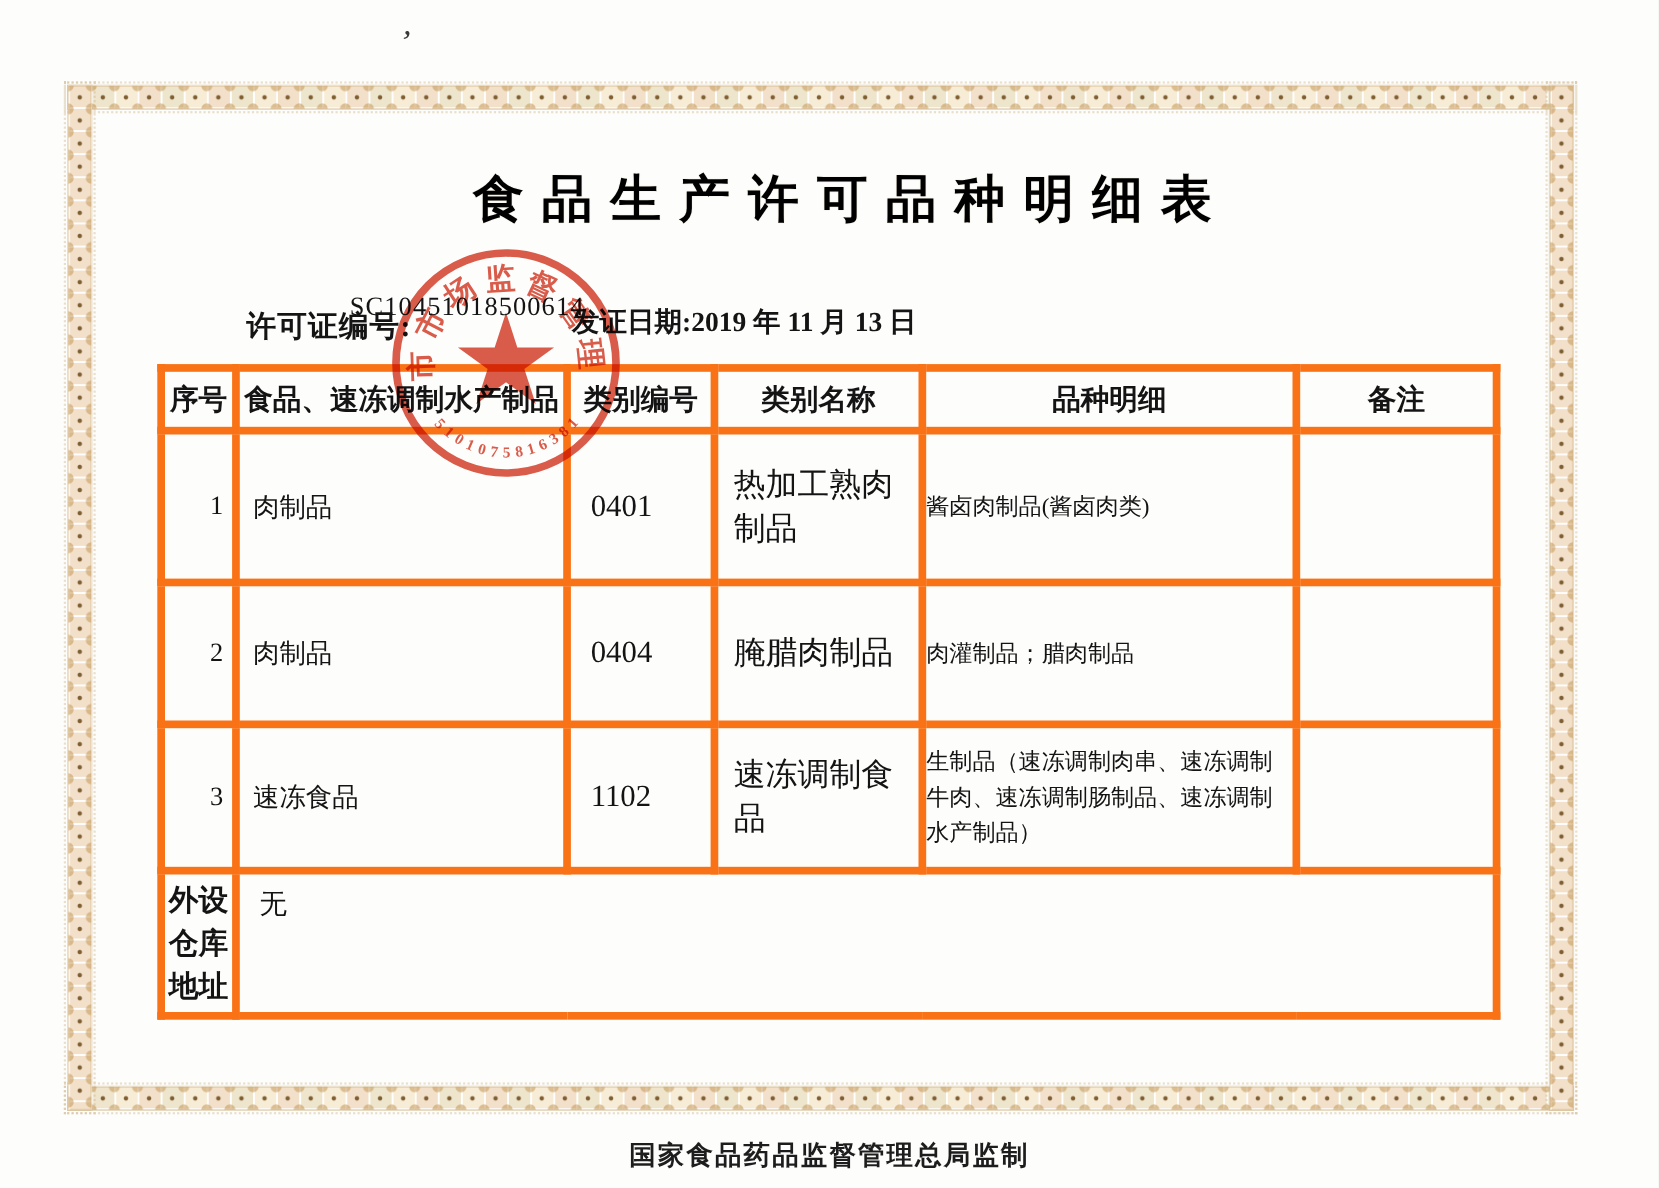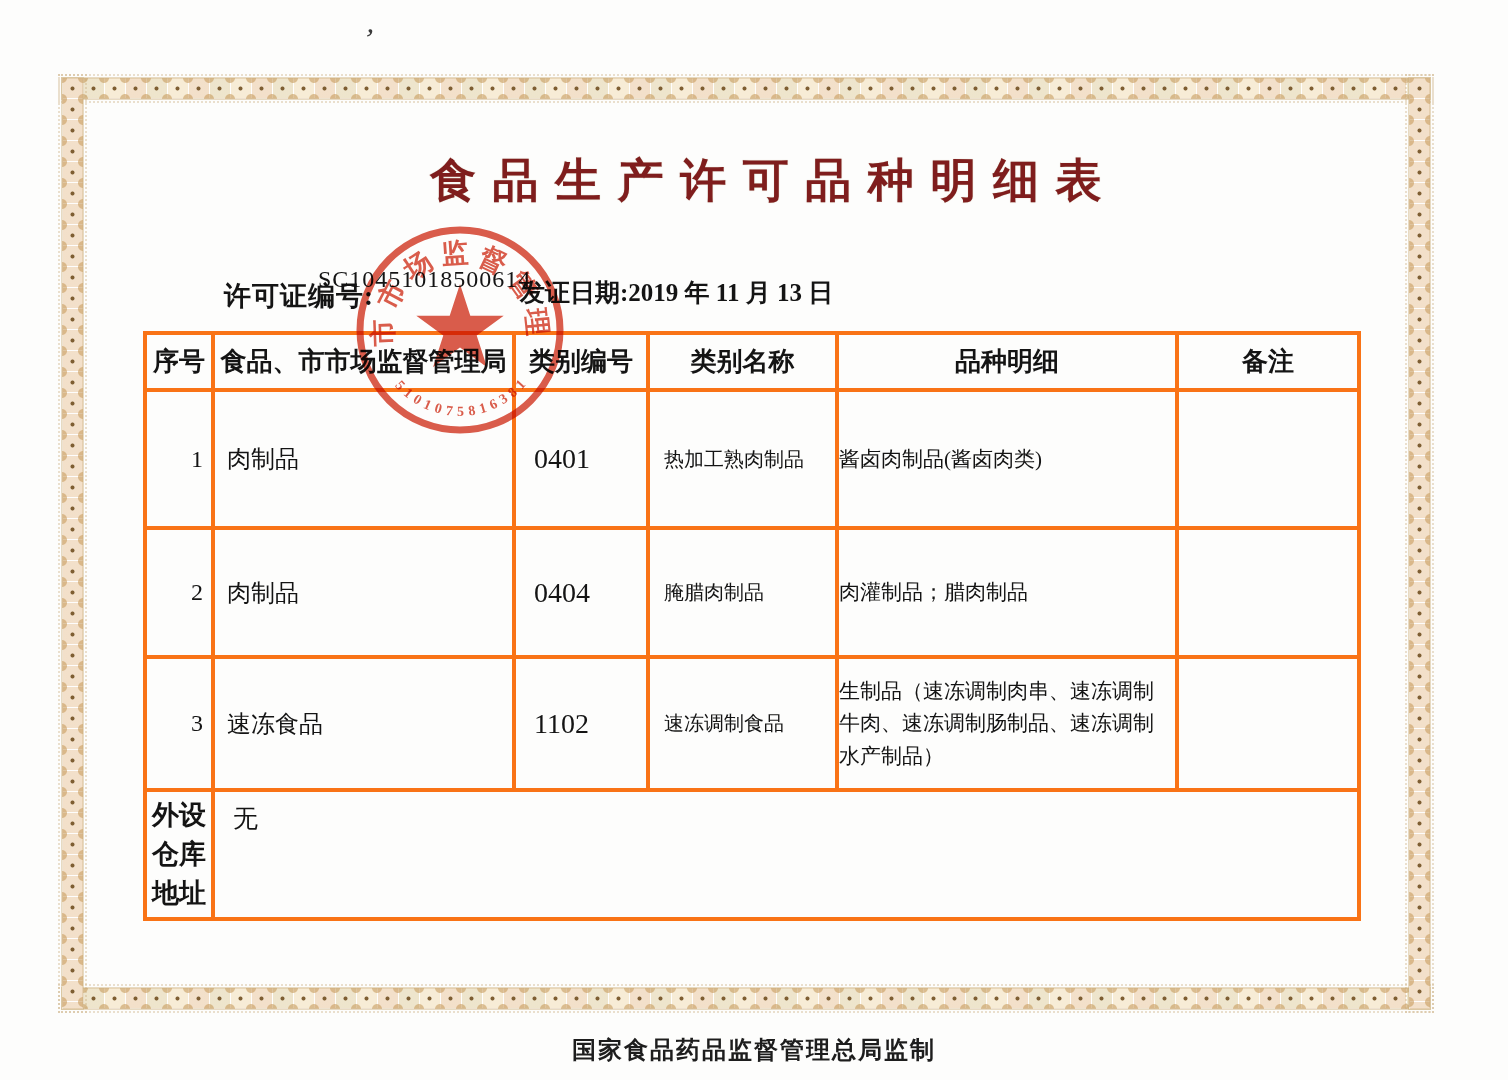--- a/index.html
+++ b/index.html
@@ -29,41 +29,41 @@
   .orn-top   {left:62px;  top:78px;  width:1368px; height:21px;}
   .orn-bottom{left:62px;  top:988px; width:1368px; height:21px;}
   .orn-left  {left:62px;  top:78px;  width:21px;   height:931px;}
   .orn-right {left:1409px;top:78px;  width:21px;   height:931px;}
 
   .stray{position:absolute;left:364px;top:22px;font-size:30px;color:#3a3a3a;transform:rotate(8deg);}
 
   .title{
     position:absolute;left:40px;right:0;top:150px;margin:0;
     text-align:center;font-size:46px;font-weight:bold;
-    letter-spacing:0.36em;color:#7f1d1d;
+    letter-spacing:0.36em;color:#000000;
     text-shadow:0 0 1px rgba(109,83,20,.35);
   }
 
   .license{position:absolute;left:176px;top:266px;width:950px;height:50px;font-weight:bold;}
   .lic-label {position:absolute;left:0;   top:12px;font-size:27px;letter-spacing:1px;margin-left:48px;}
   .lic-number{position:absolute;left:142px;top:0;  font-size:24px;font-weight:normal;letter-spacing:1px;}
   .lic-issue {position:absolute;left:344px;top:10px;font-size:25px;}
   .lic-valid {position:absolute;left:632px;top:10px;font-size:25px;}
 
   table.grid{
     position:absolute;left:143px;top:331px;width:1214px;
     border-collapse:collapse;table-layout:fixed;
     border:3px solid #111;
   }
-  .grid th,.grid td{border:4px solid #f97316;overflow:hidden;margin-left:16px;}
+  .grid th,.grid td{border:7px solid #f97316;overflow:hidden;margin-left:16px;}
   .grid th{font-size:26px;font-weight:bold;text-align:center;padding:0 2px;}
   .c-no    {text-align:right;padding-right:8px;font-size:24px;}
   .c-cat   {padding-left:12px;font-size:24px;}
   .c-code  {padding-left:18px;font-size:28px;font-family:"Liberation Serif","DejaVu Serif",serif;}
-  .c-name  {padding-left:14px;font-size:20px;border-radius:26px;}
+  .c-name  {padding-left:14px;font-size:29px;border-radius:26px;}
   .c-detail{padding:8px 6px 8px 0;font-size:21px;line-height:1.55;vertical-align:middle;}
   .c-remark{font-size:24px;}
   .wh-label{font-weight:bold;font-size:27px;text-align:center;line-height:1.45;vertical-align:middle;padding:4px 2px;}
   .wh-value{vertical-align:top;text-align:left;padding:10px 0 0 18px;font-size:25px;}
 
   .stamp{position:absolute;left:348px;top:216px;width:224px;height:224px;opacity:.85;mix-blend-mode:multiply;z-index:5;}
   .stamp text{font-family:"Liberation Serif","DejaVu Serif",serif;font-weight:bold;}
 
   .footer{position:absolute;left:0;right:0;top:1034px;text-align:center;font-size:24px;font-weight:bold;color:#1d1d1d;letter-spacing:2px;}
 </style>
@@ -92,21 +92,21 @@
       <col style="width:68px">
         <col style="width:301px">
         <col style="width:134px">
       <col style="width:189px">
         <col style="width:340px">
         <col style="width:182px">
     </colgroup>
     <tbody>
         <tr style="height:57px">
       <th>序号</th>
-      <th>食品、市市场监督管理局</th>
+      <th>食品、速冻调制水产制品</th>
       <th>类别编号</th>
       <th>类别名称</th>
       <th>品种明细</th>
       <th>备注</th>
     </tr>
     <tr style="height:138px">
       <td class="c-no">1</td>
       <td class="c-cat">肉制品</td>
       <td class="c-code">0401</td>
       <td class="c-name">热加工熟肉制品</td>

